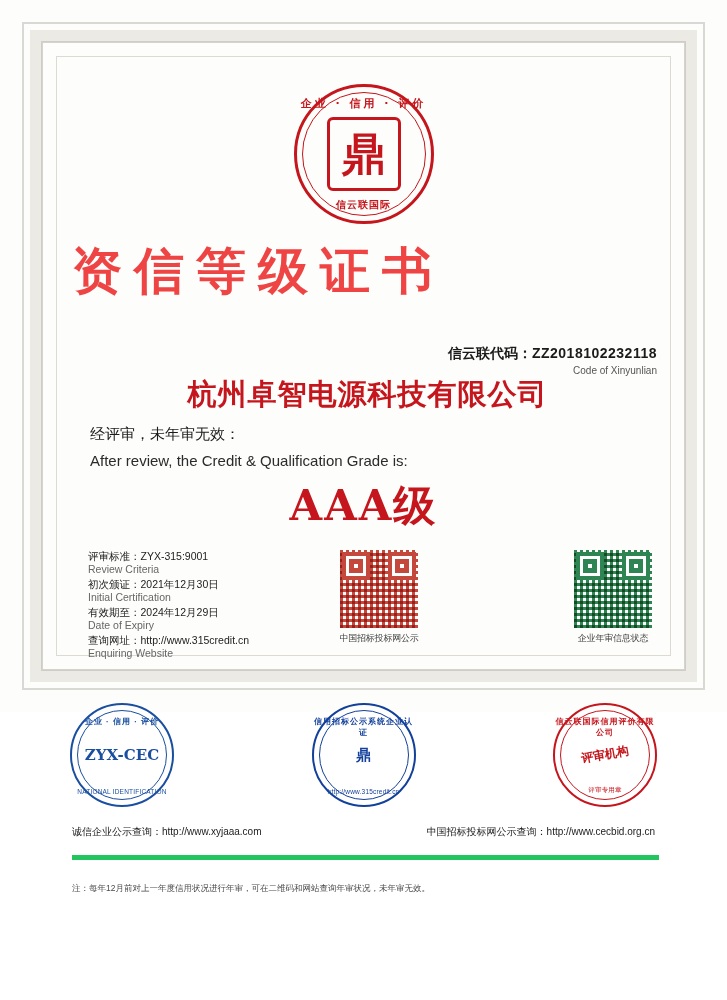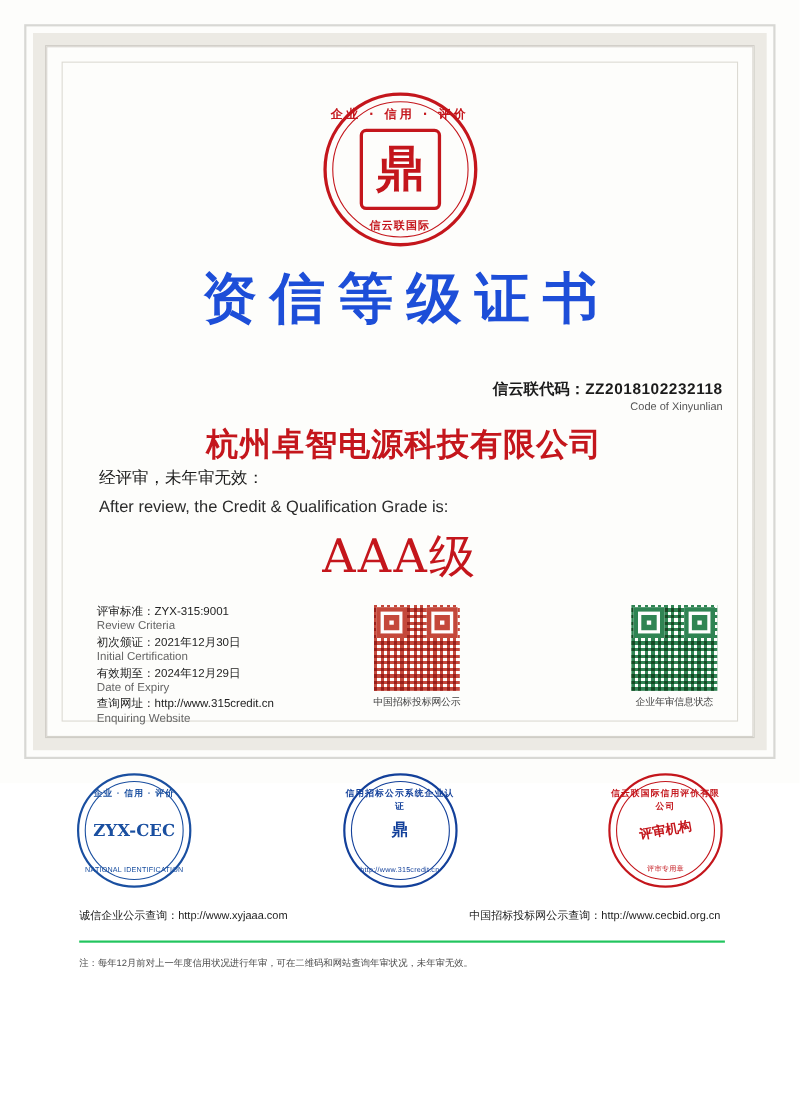--- a/index.html
+++ b/index.html
@@ -114,26 +114,26 @@
   }
   .logo-arc-top { top: 12px; }
   .logo-arc-bottom { bottom: 12px; font-size: 10px; letter-spacing: 1px; }
 
   
   .title-cn {
     position: absolute;
     top: 178px;
     left: 0;
     right: 0;
-    text-align: center;
+    text-align: left;
     font-family: "DejaVu Sans", sans-serif;
     font-weight: bold;
     font-size: 50px;
     letter-spacing: 12px;
-    color: #1d4ed8;
+    color: #ef4444;
     text-indent: 12px;
   }
   .title-en {
     position: absolute;
     top: 240px;
     left: 0;
     right: 0;
     text-align: center;
     font-size: 19px;
     color: #3a3a3a;
@@ -166,21 +166,20 @@
     position: absolute;
     top: 315px;
     left: 8px;
     right: 0;
     text-align: center;
     font-family: "DejaVu Sans", sans-serif;
     font-weight: bold;
     font-size: 29px;
     letter-spacing: 1px;
     color: #c4161c;
-    margin-top: 10px;
   }
 
   
   .review-cn {
     position: absolute;
     top: 365px;
     left: 30px;
     font-size: 15px;
     color: #1b1b1b;
   }
@@ -191,21 +190,21 @@
     font-size: 15px;
     color: #2b2b2b;
   }
   .grade {
     position: absolute;
     top: 418px;
     left: 0;
     right: 0;
     text-align: center;
     font-family: "DejaVu Serif", serif;
-    font-weight: normal;
+    font-weight: bold;
     font-size: 42px;
     color: #c4161c;
     letter-spacing: 2px;
   }
 
   
   .info {
     position: absolute;
     top: 490px;
     left: 28px;
@@ -340,22 +339,22 @@
     gap: 24px;
   }
   .links .lnk { color: #1b1b1b; }
 
   
   .note {
     position: absolute;
     top: 795px;
     left: 12px;
     right: 8px;
-    border-top: 2px solid #22c55e;
-    padding-top: 12px;
+    border-top: 5px solid #22c55e;
+    padding-top: 22px;
     font-size: 8.5px;
     line-height: 1.45;
     color: #5a5a5a;
   }
   .note .note-cn { color: #4a4a4a; margin-bottom: 2px; }
 </style>
 </head>
 <body>
 
 <div class="certificate">

